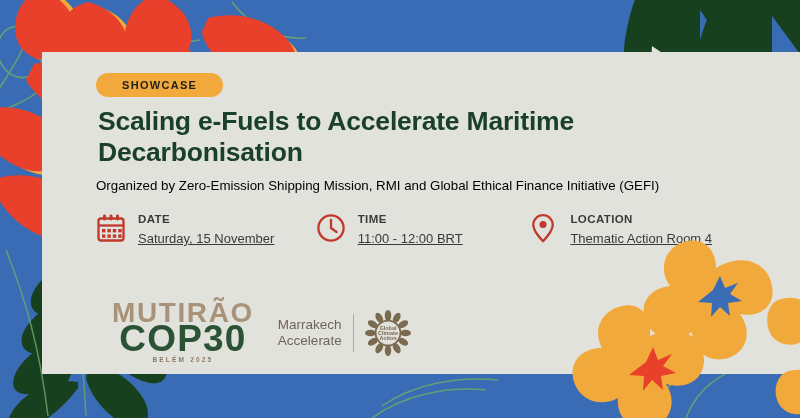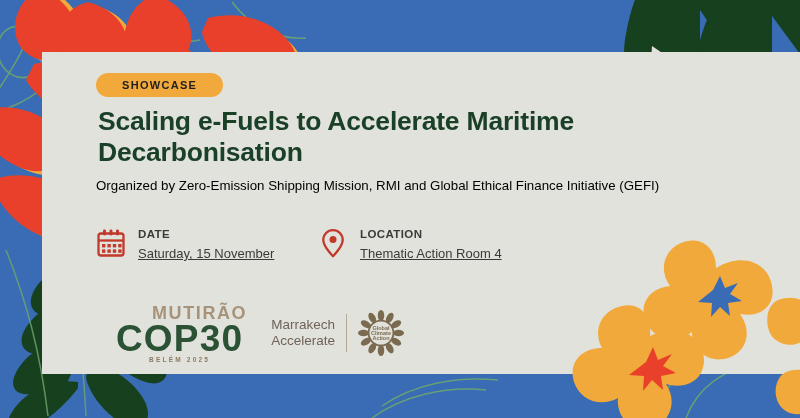--- a/index.html
+++ b/index.html
@@ -74,21 +74,21 @@
     width: 660px;
     color: #000000;
     font-size: 13.3px;
     line-height: 17px;
   }
 
   
   #info-row {
     position: absolute;
     left: 52px;
-    top: 171px;
+    top: 156px;
     width: 660px;
     display: flex;
     align-items: flex-start;
   }
   .info-item { display: flex; align-items: center; }
   .info-item.date     { width: 222px; }
   .info-item.time     { width: 215px; }
   .info-item.location { width: 230px; align-items: center; }
   .info-icon {
     width: 34px;
@@ -117,25 +117,24 @@
   #logos {
     position: absolute;
     left: 70px;
     top: 250px;
     display: flex;
     align-items: center;
   }
   #cop-logo { text-align: center; }
   #cop-mutirao {
     color: #A6937A;
-    font-size: 18px;
+    font-size: 28px;
     font-weight: bold;
     letter-spacing: 1.6px;
     line-height: 22px;
-    margin-left: 40px;
   }
   #cop-cop30 {
     color: #2C5236;
     font-size: 37px;
     font-weight: bold;
     letter-spacing: 1.2px;
     line-height: 27px;
     margin-top: 1px;
   }
   #cop-belem {
@@ -290,20 +289,33 @@
               <rect x="23.2" y="22.4" width="3.4" height="3.4"></rect>
             </g>
           </svg>
         </span>
         <span class="info-text">
           <span class="info-label">DATE</span><br>
           <span class="info-value">Saturday, 15 November</span>
         </span>
       </div>
 
+      <div class="info-item time">
+        <span class="info-icon">
+          <svg width="32" height="32" viewBox="0 0 32 32" xmlns="http://www.w3.org/2000/svg">
+            <circle cx="16" cy="16" r="12.6" fill="none" stroke="#C0392B" stroke-width="2.3"></circle>
+            <line x1="16" y1="16" x2="16" y2="7.8" stroke="#C0392B" stroke-width="2.3" stroke-linecap="round"></line>
+            <line x1="16" y1="16" x2="21.6" y2="20" stroke="#C0392B" stroke-width="2.3" stroke-linecap="round"></line>
+          </svg>
+        </span>
+        <span class="info-text">
+          <span class="info-label">TIME</span><br>
+          <span class="info-value">11:00 - 12:00 BRT</span>
+        </span>
+      </div>
 
       <div class="info-item location">
         <span class="info-icon">
           <svg width="32" height="32" viewBox="0 0 32 32" xmlns="http://www.w3.org/2000/svg">
             <path d="M16 3.2 C 10.6 3.2 6.3 7.5 6.3 12.9 C 6.3 19.6 16 29.2 16 29.2
                      C 16 29.2 25.7 19.6 25.7 12.9 C 25.7 7.5 21.4 3.2 16 3.2 Z" fill="none" stroke="#C0392B" stroke-width="2.3" stroke-linejoin="round"></path>
             <circle cx="16" cy="12.6" r="3.5" fill="#C0392B"></circle>
           </svg>
         </span>
         <span class="info-text">

